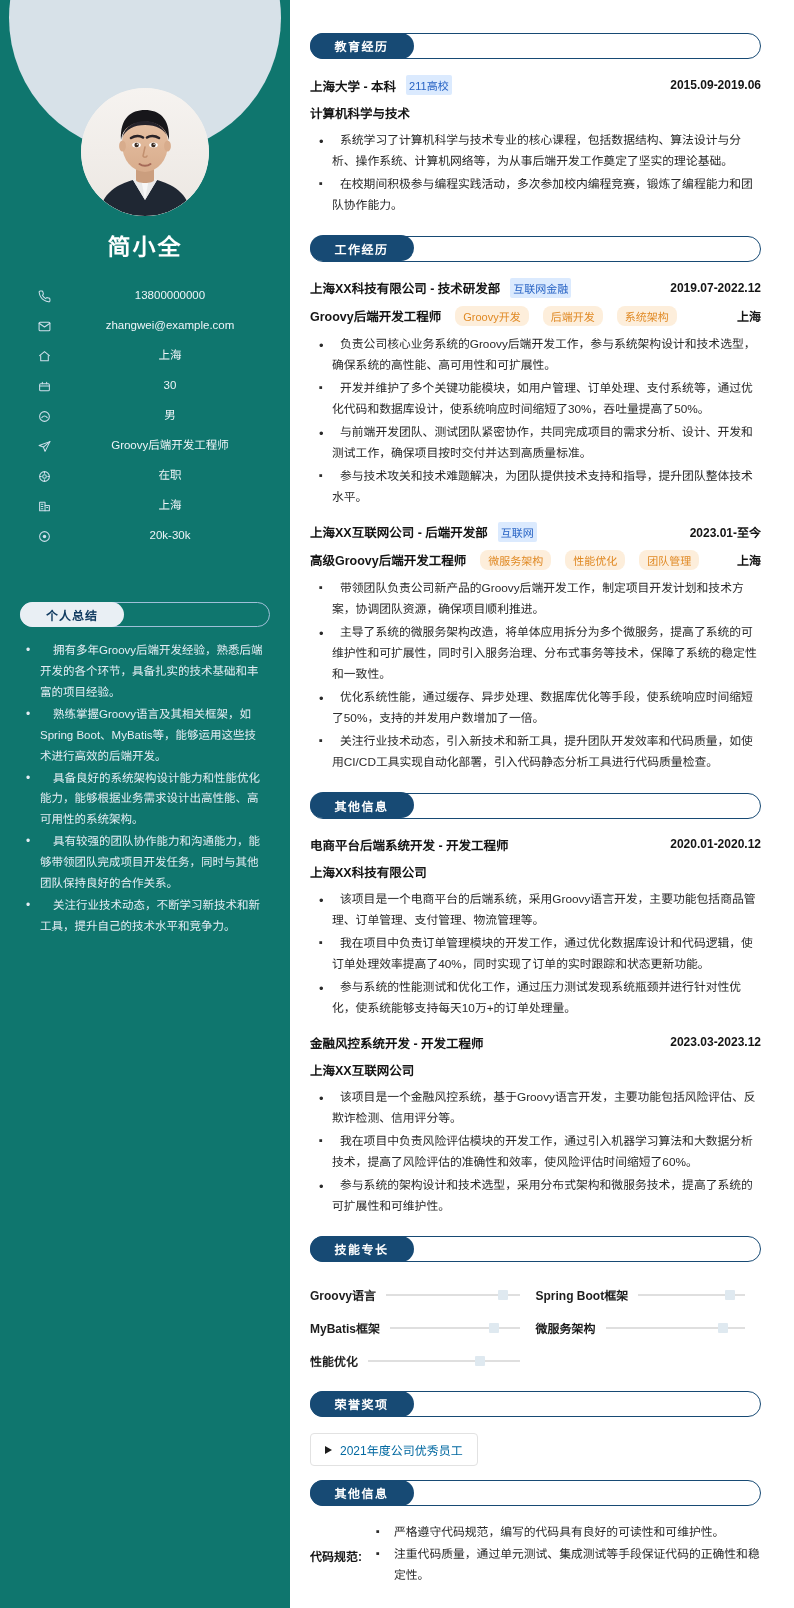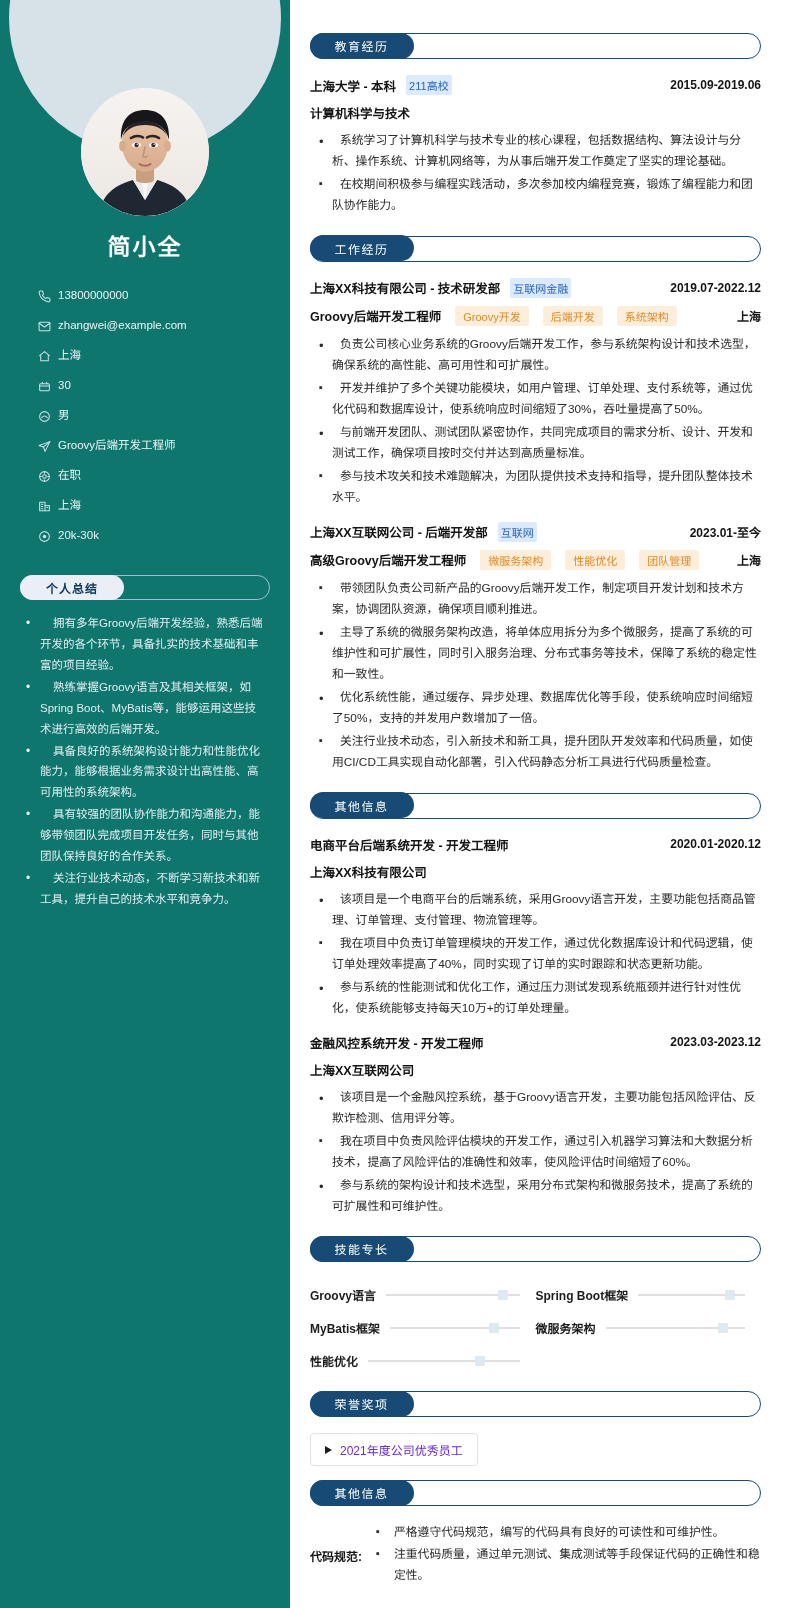--- a/index.html
+++ b/index.html
@@ -74,20 +74,21 @@
     width: 244px;
     z-index: 4;
   }
   .contact-row {
     display: flex;
     align-items: center;
     height: 26px;
     margin-bottom: 4px;
     font-size: 11.5px;
     color: #eef4f8;
+    text-align: center;
   }
   .contact-ico {
     width: 20px;
     flex: 0 0 20px;
     display: flex;
     align-items: center;
     justify-content: flex-start;
     color: #cfe0ec;
   }
   .contact-ico svg { width: 13px; height: 13px; display: block; }
@@ -115,21 +116,21 @@
     font-size: 12px;
     font-weight: bold;
     display: flex;
     align-items: center;
     justify-content: center;
     letter-spacing: 1px;
   }
 
   .summary-block {
     position: absolute;
-    top: 575px;
+    top: 602px;
     left: 0;
     width: 290px;
     z-index: 4;
   }
   .summary-list {
     margin-top: 13px;
     padding: 0 24px 0 40px;
   }
   .summary-list li {
     list-style: none;
@@ -169,21 +170,21 @@
     position: absolute;
     left: -1.5px;
     top: -1.5px;
     height: 26px;
     min-width: 104px;
     padding: 0 22px;
     border-radius: 13px;
     background: #174a74;
     color: #ffffff;
     font-size: 12px;
-    font-weight: normal;
+    font-weight: bold;
     letter-spacing: 1.5px;
     display: flex;
     align-items: center;
     justify-content: center;
   }
 
   .entry { margin-bottom: 14px; }
 
   .entry-line {
     display: flex;
@@ -220,21 +221,21 @@
     color: #2763c4;
     font-size: 11px;
     font-weight: normal;
     white-space: nowrap;
   }
   .tag-orange {
     display: inline-flex;
     align-items: center;
     margin-left: 14px;
     padding: 2px 8px;
-    border-radius: 2px;
+    border-radius: 8px;
     background: #fdeedb;
     color: #e08a25;
     font-size: 11px;
     font-weight: normal;
     white-space: nowrap;
   }
 
   .entry-sub {
     font-size: 12.5px;
     font-weight: bold;
@@ -306,21 +307,21 @@
 
   
   .award-chip {
     display: inline-flex;
     align-items: center;
     gap: 8px;
     padding: 7px 14px;
     border: 1px solid #e2e2e2;
     border-radius: 4px;
     font-size: 12px;
-    color: #6d28d9;
+    color: #0369a1;
     background: #fff;
   }
   .award-tri {
     width: 0; height: 0;
     border-left: 7px solid #1d1d1d;
     border-top: 4.5px solid transparent;
     border-bottom: 4.5px solid transparent;
   }
 
   

